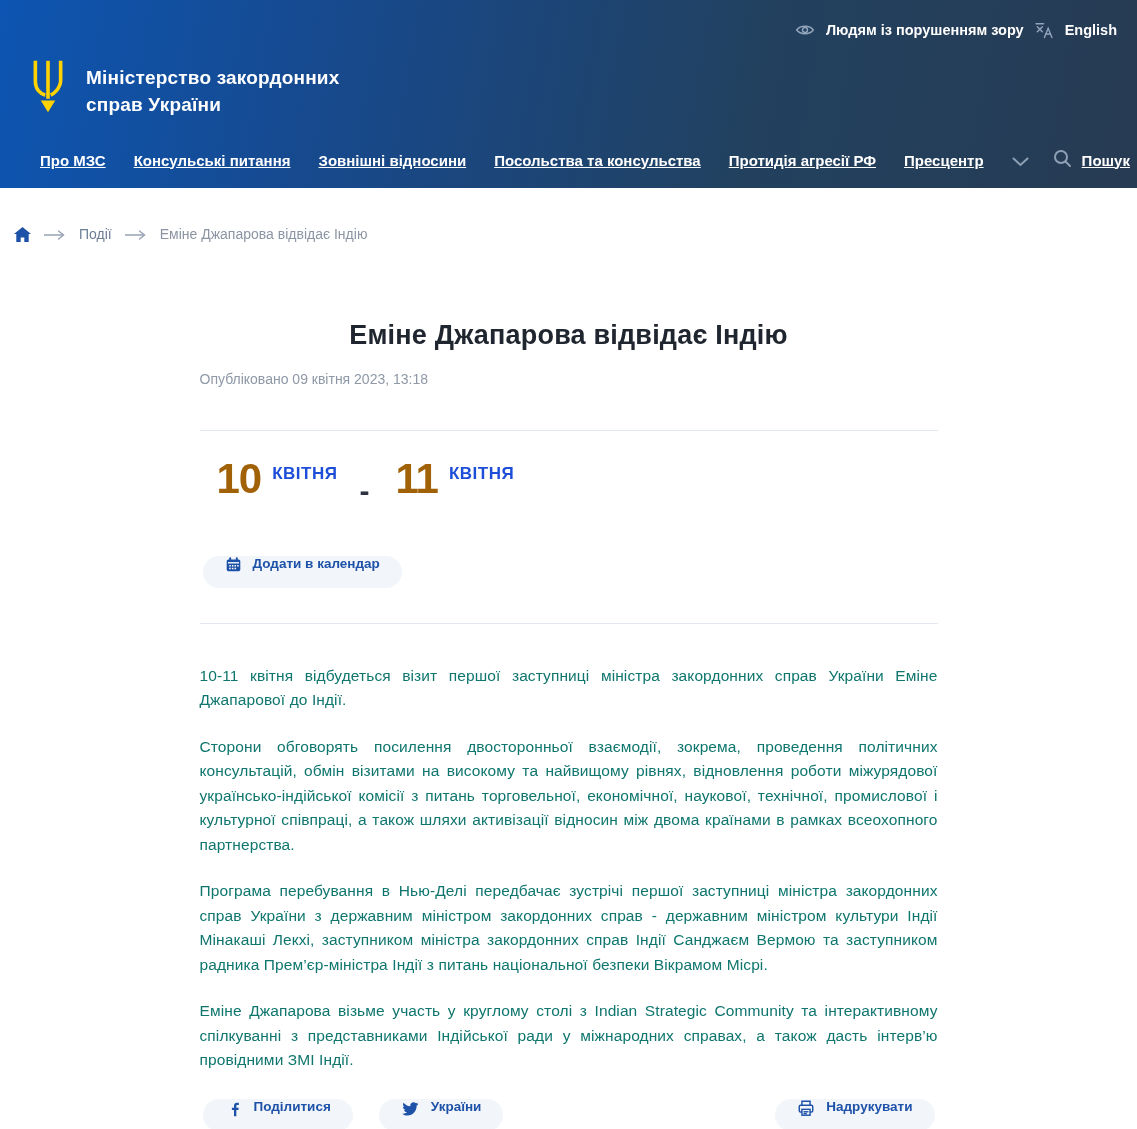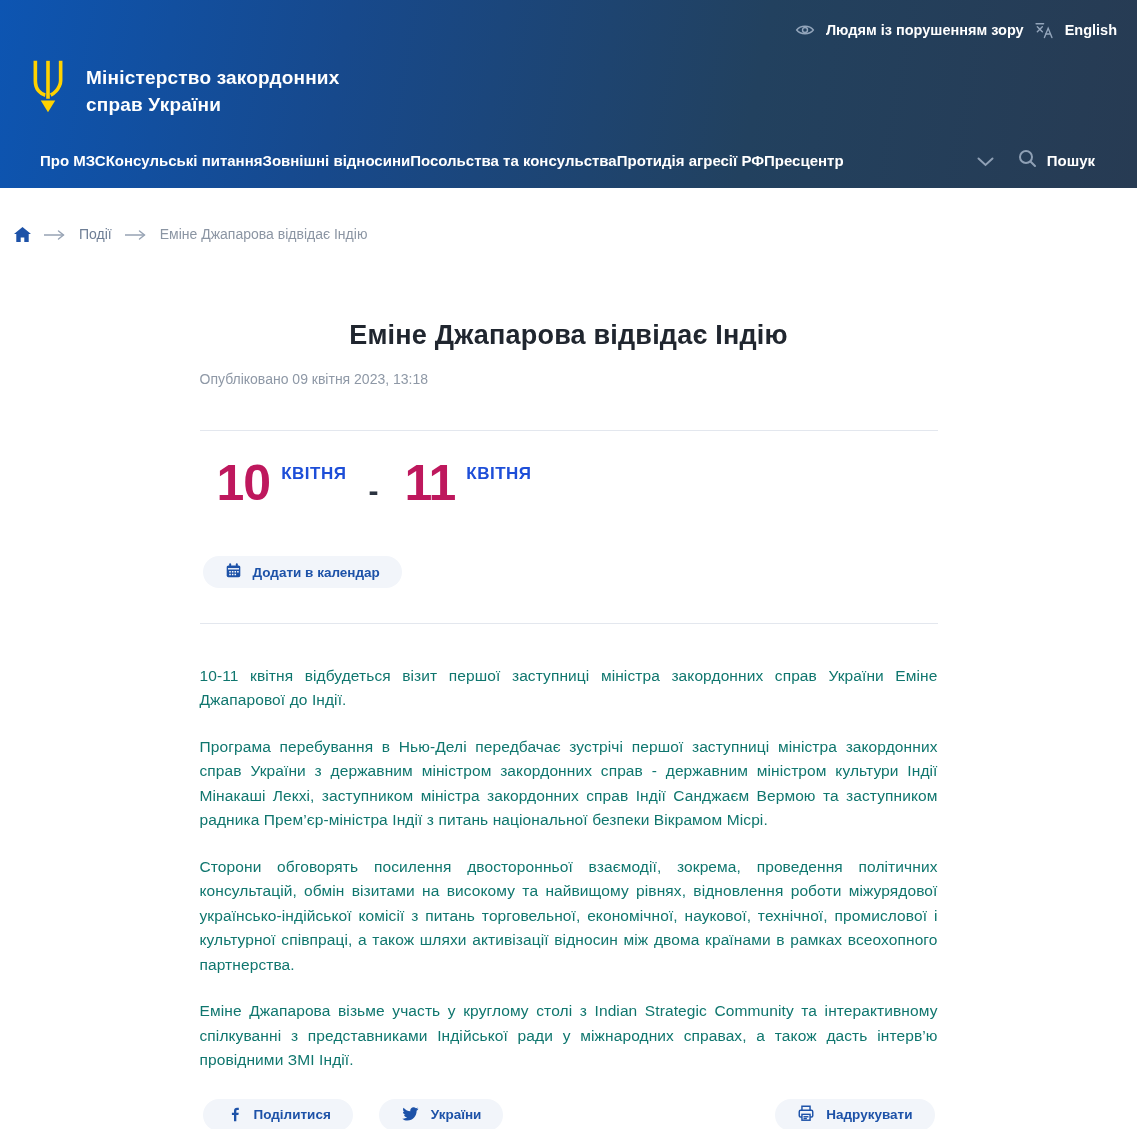--- a/index.html
+++ b/index.html
@@ -23,21 +23,21 @@
   .header-top { display:flex; align-items:flex-start; padding-top:18px; }
   .brand { display:flex; gap:18px; align-items:flex-end; cursor:pointer;margin-top:41px; }
   .brand-title {
     font-size:19px; font-weight:bold; line-height:1.45;
     letter-spacing:.2px; max-width:260px; padding-top:3px;
   }
   .header-links { margin-left:auto; display:flex; flex-direction:row; gap:9px; padding-top:2px; padding-right:2px; }
   .header-link { display:flex; align-items:center; gap:10px; font-size:14.5px; font-weight:bold; cursor:pointer; white-space:nowrap; }
   .header-link .icn { width:22px; display:flex; justify-content:center; }
 
-  .header-nav { margin-top:auto; display:flex; align-items:center; padding:0 24px 17px 12px; }
+  .header-nav { margin-top:auto; display:flex; align-items:center; gap:28px; padding:0 24px 17px 12px;text-decoration:underline; }
   .nav-item { color:#fff; font-size:15px; font-weight:bold; white-space:nowrap; cursor:pointer; }
   .nav-right { margin-left:auto; display:flex; align-items:center; gap:24px; }
   .chev { display:flex; align-items:center; cursor:pointer; padding-top:3px; }
   .search { display:flex; align-items:center; gap:10px; font-size:15px; font-weight:bold; cursor:pointer; }
 
   
   .breadcrumb { display:flex; align-items:center; gap:13px; padding:38px 14px 0 14px; font-size:14px; }
   .crumb-home { display:flex; align-items:center; cursor:pointer; }
   .crumb-sep { display:flex; align-items:center; padding-top:1px; }
   .crumb-link { color:#6e7e95; cursor:pointer; }
@@ -45,26 +45,26 @@
 
   
   .article { width:738px; margin:0 auto; }
   .article-title { margin-top:78px; text-align:center; font-size:27px; font-weight:bold; color:#20262f; letter-spacing:.2px; }
   .article-meta { margin-top:20px; text-align:left; font-size:14px; color:#8e98a6; }
   .divider { border:none; border-top:1px solid #e3e7ee; margin:0; }
   .div1 { margin-top:43px; }
   .div2 { margin-top:35px; }
 
   .date-range { display:flex; align-items:flex-start; margin-top:27px; padding-left:17px; }
-  .date-day { font-size:50px; line-height:1; font-weight:bold; color:#be185d; letter-spacing:-1px; }
+  .date-day { font-size:42px; line-height:1; font-weight:bold; color:#a16207; letter-spacing:-1px; }
   .date-month { font-size:17px; font-weight:bold; color:#1d4ed8; margin:6px 0 0 11px; letter-spacing:.5px; }
   .date-sep { font-size:30px; font-weight:bold; color:#2b3440; margin:16px 26px 0 22px; }
 
   .pill-btn {
-    display:inline-flex; align-items:center; gap:11px;
+    display:inline-flex; gap:11px;
     height:32px; padding:0 22px; border:none; border-radius:16px;
     background:#f2f5fa; color:#1d52a8; font-family:inherit;
     font-size:13.5px; font-weight:bold; cursor:pointer; white-space:nowrap;
   }
   .calendar-row { margin-top:48px; padding-left:3px; }
 
   .article-body { margin-top:40px; }
   .article-body p {
     font-size:15.5px; line-height:1.58; color:#0f766e;
     text-align:justify; margin-bottom:22px; letter-spacing:.1px;
@@ -200,22 +200,22 @@
         </svg>
       </span>
       <span>Додати в календар</span>
     </button>
   </div>
 
   <hr class="divider div2">
 
   <div class="article-body">
     <p>10-11 квітня відбудеться візит першої заступниці міністра закордонних справ України Еміне Джапарової до Індії.</p>
+    <p>Сторони обговорять посилення двосторонньої взаємодії, зокрема, проведення політичних консультацій, обмін візитами на високому та найвищому рівнях, відновлення роботи міжурядової українсько-індійської комісії з питань торговельної, економічної, наукової, технічної, промислової і культурної співпраці, а також шляхи активізації відносин між двома країнами в рамках всеохопного партнерства.</p>
     <p>Програма перебування в Нью-Делі передбачає зустрічі першої заступниці міністра закордонних справ України з державним міністром закордонних справ - державним міністром культури Індії Мінакаші Лекхі, заступником міністра закордонних справ Індії Санджаєм Вермою та заступником радника Прем’єр-міністра Індії з питань національної безпеки Вікрамом Місрі.</p>
-    <p>Сторони обговорять посилення двосторонньої взаємодії, зокрема, проведення політичних консультацій, обмін візитами на високому та найвищому рівнях, відновлення роботи міжурядової українсько-індійської комісії з питань торговельної, економічної, наукової, технічної, промислової і культурної співпраці, а також шляхи активізації відносин між двома країнами в рамках всеохопного партнерства.</p>
     <p>Еміне Джапарова візьме участь у круглому столі з Indian Strategic Community та інтерактивному спілкуванні з представниками Індійської ради у міжнародних справах, а також дасть інтерв’ю провідними ЗМІ Індії.</p>
   </div>
 
   <div class="actions-row">
     <div class="actions-left">
       <button class="pill-btn">
         <span>
           <svg width="18" height="18" viewBox="0 0 24 24" fill="#1d52a8">
             <path d="M15.1 23 v-8.2 h2.8 l0.4 -3.2 h-3.2 V9.5 c0 -0.9 0.3 -1.6 1.7 -1.6 h1.6 V5 c-0.3 0 -1.3 -0.1 -2.4 -0.1 c-2.4 0 -4 1.4 -4 4.1 v2.6 H9.2 v3.2 H12 V23 z"></path>
           </svg>

